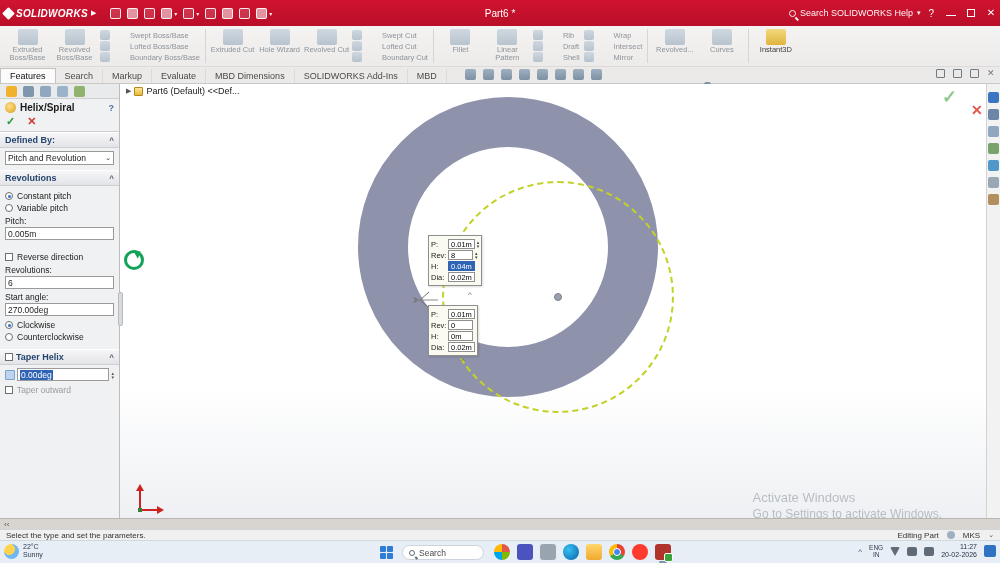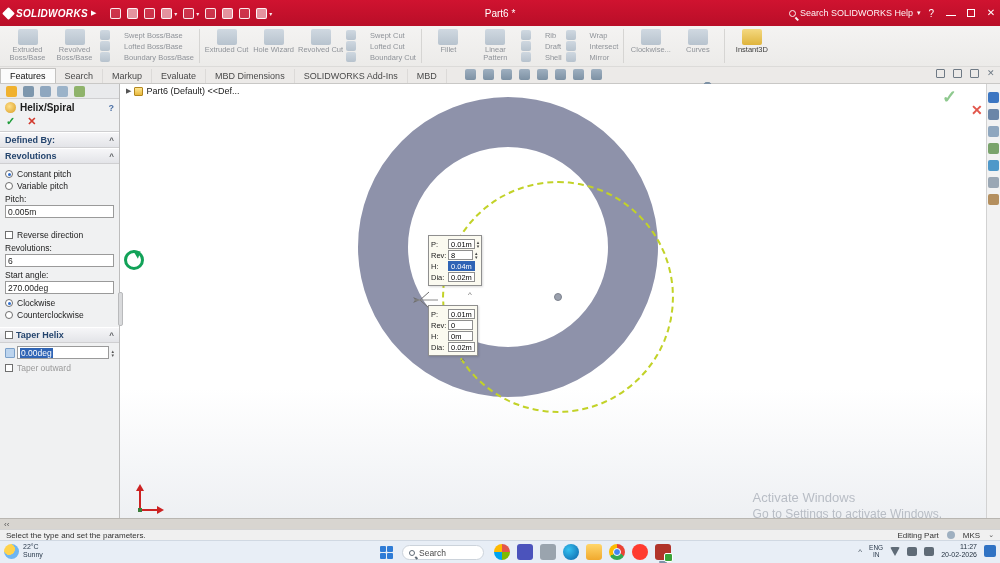--- a/index.html
+++ b/index.html
@@ -36,21 +36,21 @@
   .ribbon { height:41px; background:linear-gradient(#f4f3f2,#ecebe9); border-bottom:1px solid #dcdbd9;
     display:flex; align-items:stretch; padding:1px 4px; flex:0 0 auto; }
   .rb-sep { width:1px; background:#d6d5d3; margin:2px 3px; }
   .rb-big { width:47px; display:flex; flex-direction:column; align-items:center; justify-content:flex-start;
     padding-top:2px; gap:1px; }
   .rb-big .lbl { font-size:7.5px; line-height:8px; text-align:center; color:#8f9399; }
   .rb-big .lbl.dark { color:#3c3c3c; }
   .ri { width:20px; height:16px; background:linear-gradient(#c7d2dd,#a9b8c6); border-radius:2px; opacity:.8; }
   .ri.gold { background:linear-gradient(#f4d981,#dfb43c); opacity:1; }
   .rb-stack { display:flex; flex-direction:column; justify-content:center; gap:1px; padding:1px 2px; }
-  .rb-small { display:flex; align-items:center; gap:14px; }
+  .rb-small { display:flex; align-items:center; gap:20px; }
   .ris { width:10px; height:10px; background:linear-gradient(#c7d2dd,#a9b8c6); border-radius:2px; opacity:.8; flex:0 0 auto; }
   .rb-small .lbl { font-size:7.5px; color:#8f9399; white-space:nowrap; }
 
   
   .tabrow { height:17px; background:#eceae8; border-bottom:1px solid #c9c8c6; display:flex;
     align-items:flex-end; position:relative; flex:0 0 auto; }
   .tab { padding:2px 9px 2px; font-size:9px; color:#4a4a4a; border-right:1px solid #dcdad8; cursor:pointer; }
   .tab.active { background:#fbfbfb; border:1px solid #c3c2c0; border-bottom:none; color:#111; }
   .viewbar { position:absolute; left:465px; top:2px; display:flex; gap:7px; align-items:center; }
   .vbi { width:11px; height:11px; border-radius:2px; background:linear-gradient(#9fb0c0,#7d91a4); }
@@ -323,21 +323,21 @@
           <span class="lbl">Intersect</span>
         </div>
       <div class="rb-small">
           <span class="ris"></span>
           <span class="lbl">Mirror</span>
         </div>
     </div>
     <div class="rb-sep"></div>
     <div class="rb-big">
       <span class="ri"></span>
-      <span class="lbl">Clockwise...</span>
+      <span class="lbl">Revolved...</span>
     </div>
     <div class="rb-big">
       <span class="ri"></span>
       <span class="lbl">Curves</span>
     </div>
     <div class="rb-sep"></div>
     <div class="rb-big">
       <span class="ri gold"></span>
       <span class="lbl dark">Instant3D</span>
     </div>
@@ -387,20 +387,26 @@
         <span class="pm-help">?</span>
       </div>
       <div class="pm-actions">
         <span class="ok">✓</span>
         <span class="cancel">✕</span>
       </div>
 
       <div class="sec-h">
         <span>Defined By:</span>
         <span class="chev">^</span>
+      </div>
+      <div class="sec-b">
+        <div class="select">
+          <span class="val">Pitch and Revolution</span>
+          <span class="arr">⌄</span>
+        </div>
       </div>
 
       <div class="sec-h">
         <span>Revolutions</span>
         <span class="chev">^</span>
       </div>
       <div class="sec-b">
         <div class="opt">
           <span class="radio on"></span>
           <span class="lab">Constant pitch</span>

